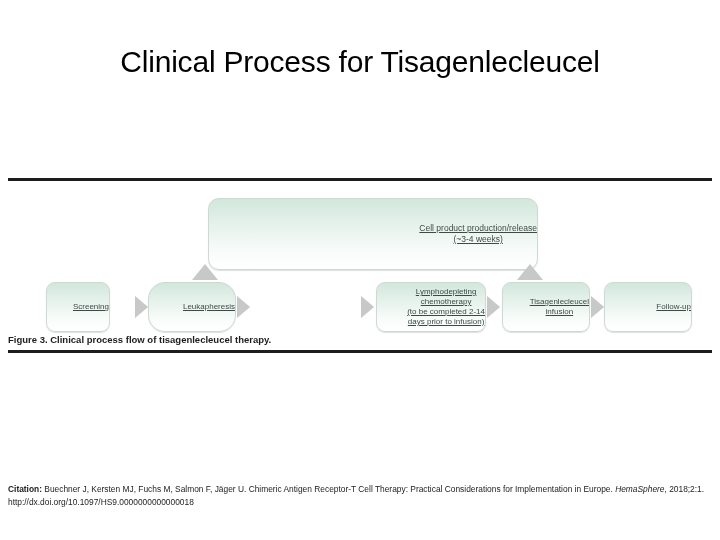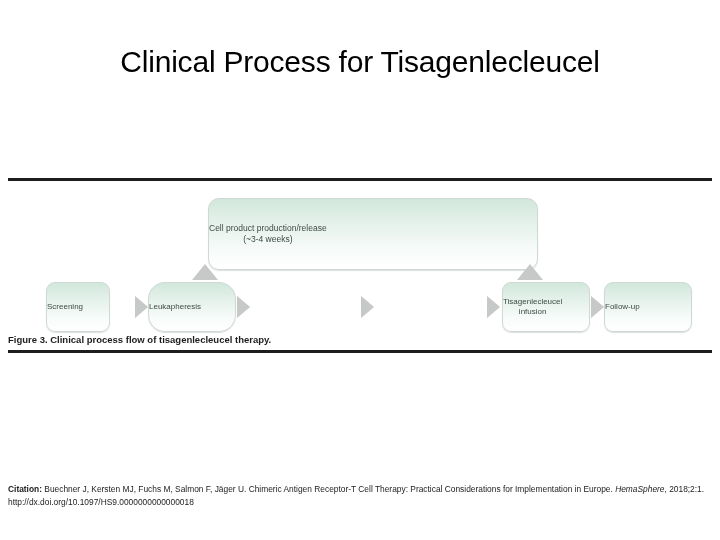--- a/index.html
+++ b/index.html
@@ -60,27 +60,28 @@
 
   
   .pbox {
     position: absolute;
     border: 1px solid #cfd9d3;
     border-radius: 9px;
     background: linear-gradient(to bottom, #d2e7dc 0%, #e6f2ec 38%, #f7fbf9 72%, #ffffff 100%);
     box-shadow: 0 1px 1px rgba(120,130,125,0.25);
     display: flex;
     align-items: center;
-    justify-content: flex-start;
+    justify-content: flex-end;
     text-align: center;
     box-sizing: border-box;
     color: #3e4a45;
     font-family: "Liberation Sans", sans-serif;
     font-size: 8px;
     line-height: 10px;
+    text-decoration: underline;
   }
   .pbox-top {
     left: 200px;
     top: 16px;
     width: 330px;
     height: 72px;
     border-radius: 11px;
     font-size: 8.5px;
     line-height: 11px;
   }
@@ -193,20 +194,28 @@
       <span>
         <span class="line">Leukapheresis</span>
       </span>
     </div>
 
     <div class="chev chev-2"></div>
 
 
     <div class="chev chev-3"></div>
 
+    <div class="pbox pbox-row b-lympho">
+      <span>
+        <span class="line">Lymphodepleting</span>
+        <span class="line">chemotherapy</span>
+        <span class="line">(to be completed 2-14</span>
+        <span class="line">days prior to infusion)</span>
+      </span>
+    </div>
 
     <div class="chev chev-4"></div>
 
     <div class="pbox pbox-row b-infusion">
       <span>
         <span class="line">Tisagenlecleucel</span>
         <span class="line">infusion</span>
       </span>
     </div>
 

